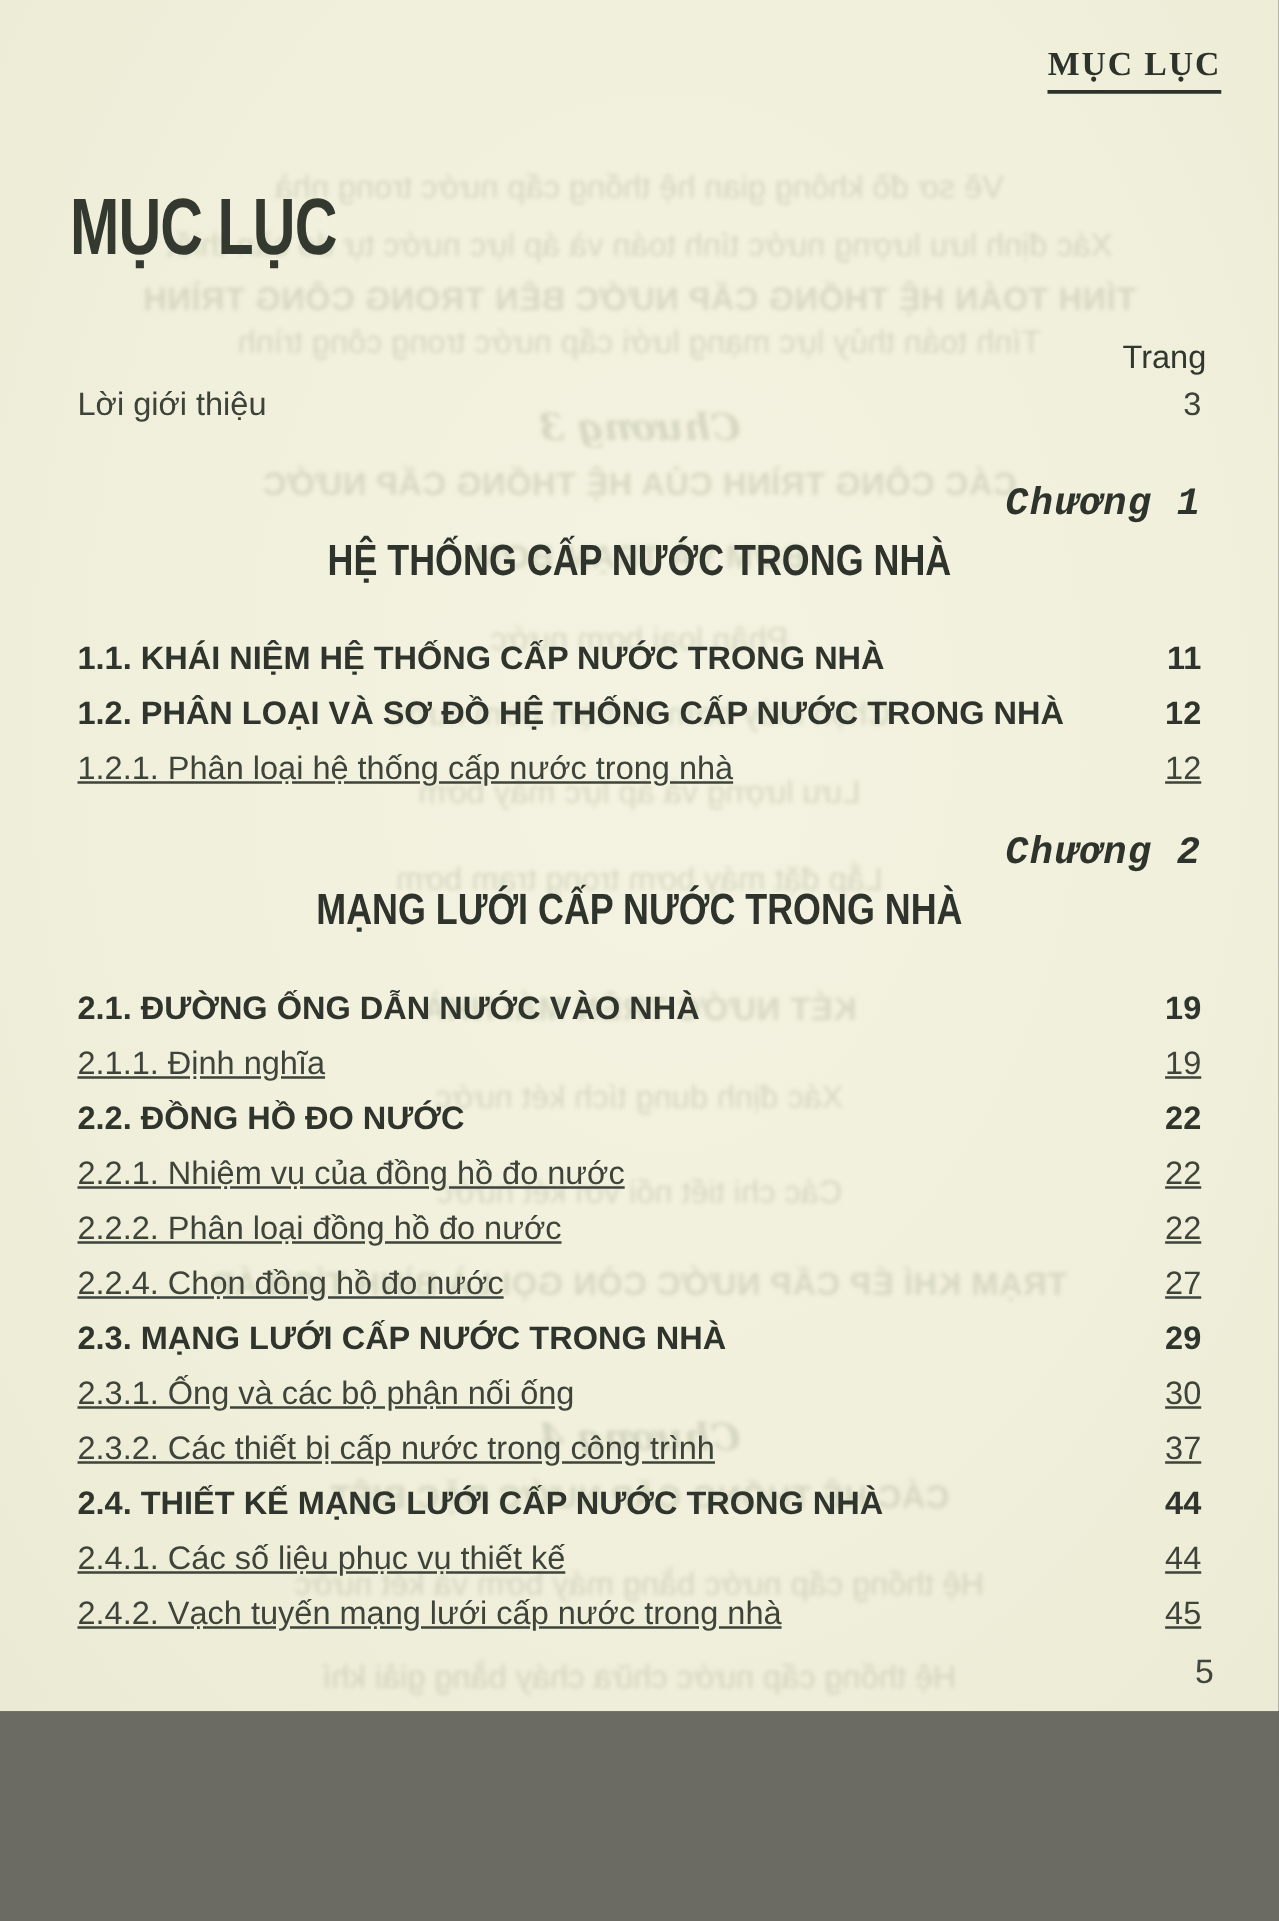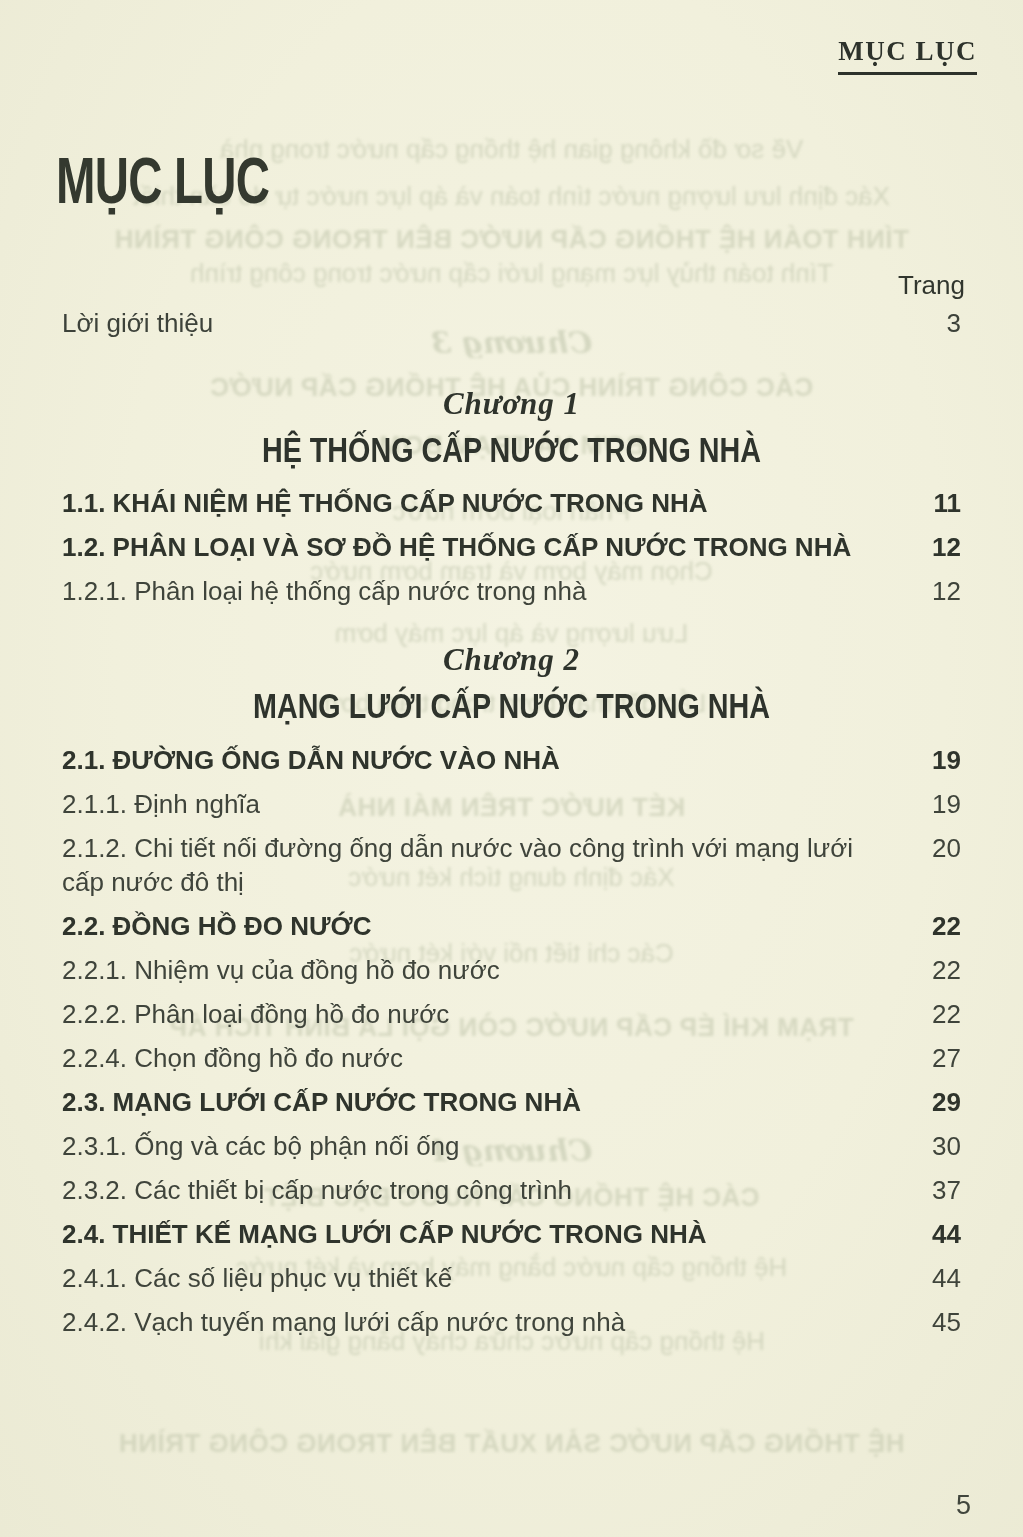--- a/index.html
+++ b/index.html
@@ -1,20 +1,20 @@
 <!DOCTYPE html>
 <html><head>
 <meta charset="utf-8">
 <style>
   html,body{margin:0;padding:0;}
   body{background:#6b6b63;font-family:"Liberation Sans","DejaVu Sans",sans-serif;}
 
   .page{
     position:relative;
-    width:1023px;height:1537px;
+    width:1023px;height:1369px;
     margin:0 auto;
     background:radial-gradient(ellipse at 52% 42%, #f4f3e2 0%, #f1f0dc 55%, #ebead4 100%);
     color:#3d423a;
     overflow:hidden;
   }
 
   
   .bleed-layer{position:absolute;inset:0;z-index:1;pointer-events:none;}
   .ghost{
     position:absolute;left:28px;right:28px;
@@ -58,37 +58,37 @@
   .toc{position:absolute;top:306px;left:62px;right:62px;z-index:2;}
 
   .row{
     display:flex;align-items:flex-start;gap:14px;
     font-size:26px;line-height:34px;margin-top:10px;
   }
   .row .label{flex:1;}
   .row .pagenum{min-width:50px;text-align:right;}
   .row.front{margin-top:0;}
   .row.section{font-weight:bold;color:#2f342c;}
-  .row.sub{color:#3f443b;}
+  .row.sub{color:#3f443b;text-decoration:underline;}
 
   .kicker{
-    margin-top:34px;text-align:center;
-    font-family:Liberation Serif, serif;
+    margin-top:34px;text-align:right;
+    font-family:Liberation Mono, monospace;
     font-style:italic;font-weight:bold;
     font-size:31px;color:#2e332c;letter-spacing:1px;
   }
   .chapter.first .kicker{margin-top:46px;}
   .chapter-title{
     margin-top:8px;text-align:center;
     font-size:35px;font-weight:800;line-height:1.15;
     color:#2e332c;letter-spacing:0;
     transform:scaleX(.82);transform-origin:center;
     white-space:nowrap;
   }
-  .chapter-entries .row:first-child{margin-top:16px;}
+  .chapter-entries .row:first-child{margin-top:40px;}
 
   .folio{
     position:absolute;right:52px;bottom:16px;z-index:2;
     font-size:27px;color:#41463d;
   }
 </style>
 </head>
 <body>
 
 <div class="page" style="color: rgb(61, 66, 58);">
@@ -152,24 +152,20 @@
         <div class="chapter-title">MẠNG LƯỚI CẤP NƯỚC TRONG NHÀ</div>
         <div class="chapter-entries">
           <div class="row section">
             <span class="label">2.1. ĐƯỜNG ỐNG DẪN NƯỚC VÀO NHÀ</span>
             <span class="pagenum">19</span>
           </div>
           <div class="row sub">
             <span class="label">2.1.1. Định nghĩa</span>
             <span class="pagenum">19</span>
           </div>
-          <div class="row sub">
-            <span class="label">2.1.2. Chi tiết nối đường ống dẫn nước vào công trình với mạng lưới cấp nước đô thị</span>
-            <span class="pagenum">20</span>
-          </div>
           <div class="row section">
             <span class="label">2.2. ĐỒNG HỒ ĐO NƯỚC</span>
             <span class="pagenum">22</span>
           </div>
           <div class="row sub">
             <span class="label">2.2.1. Nhiệm vụ của đồng hồ đo nước</span>
             <span class="pagenum">22</span>
           </div>
           <div class="row sub">
             <span class="label">2.2.2. Phân loại đồng hồ đo nước</span>

